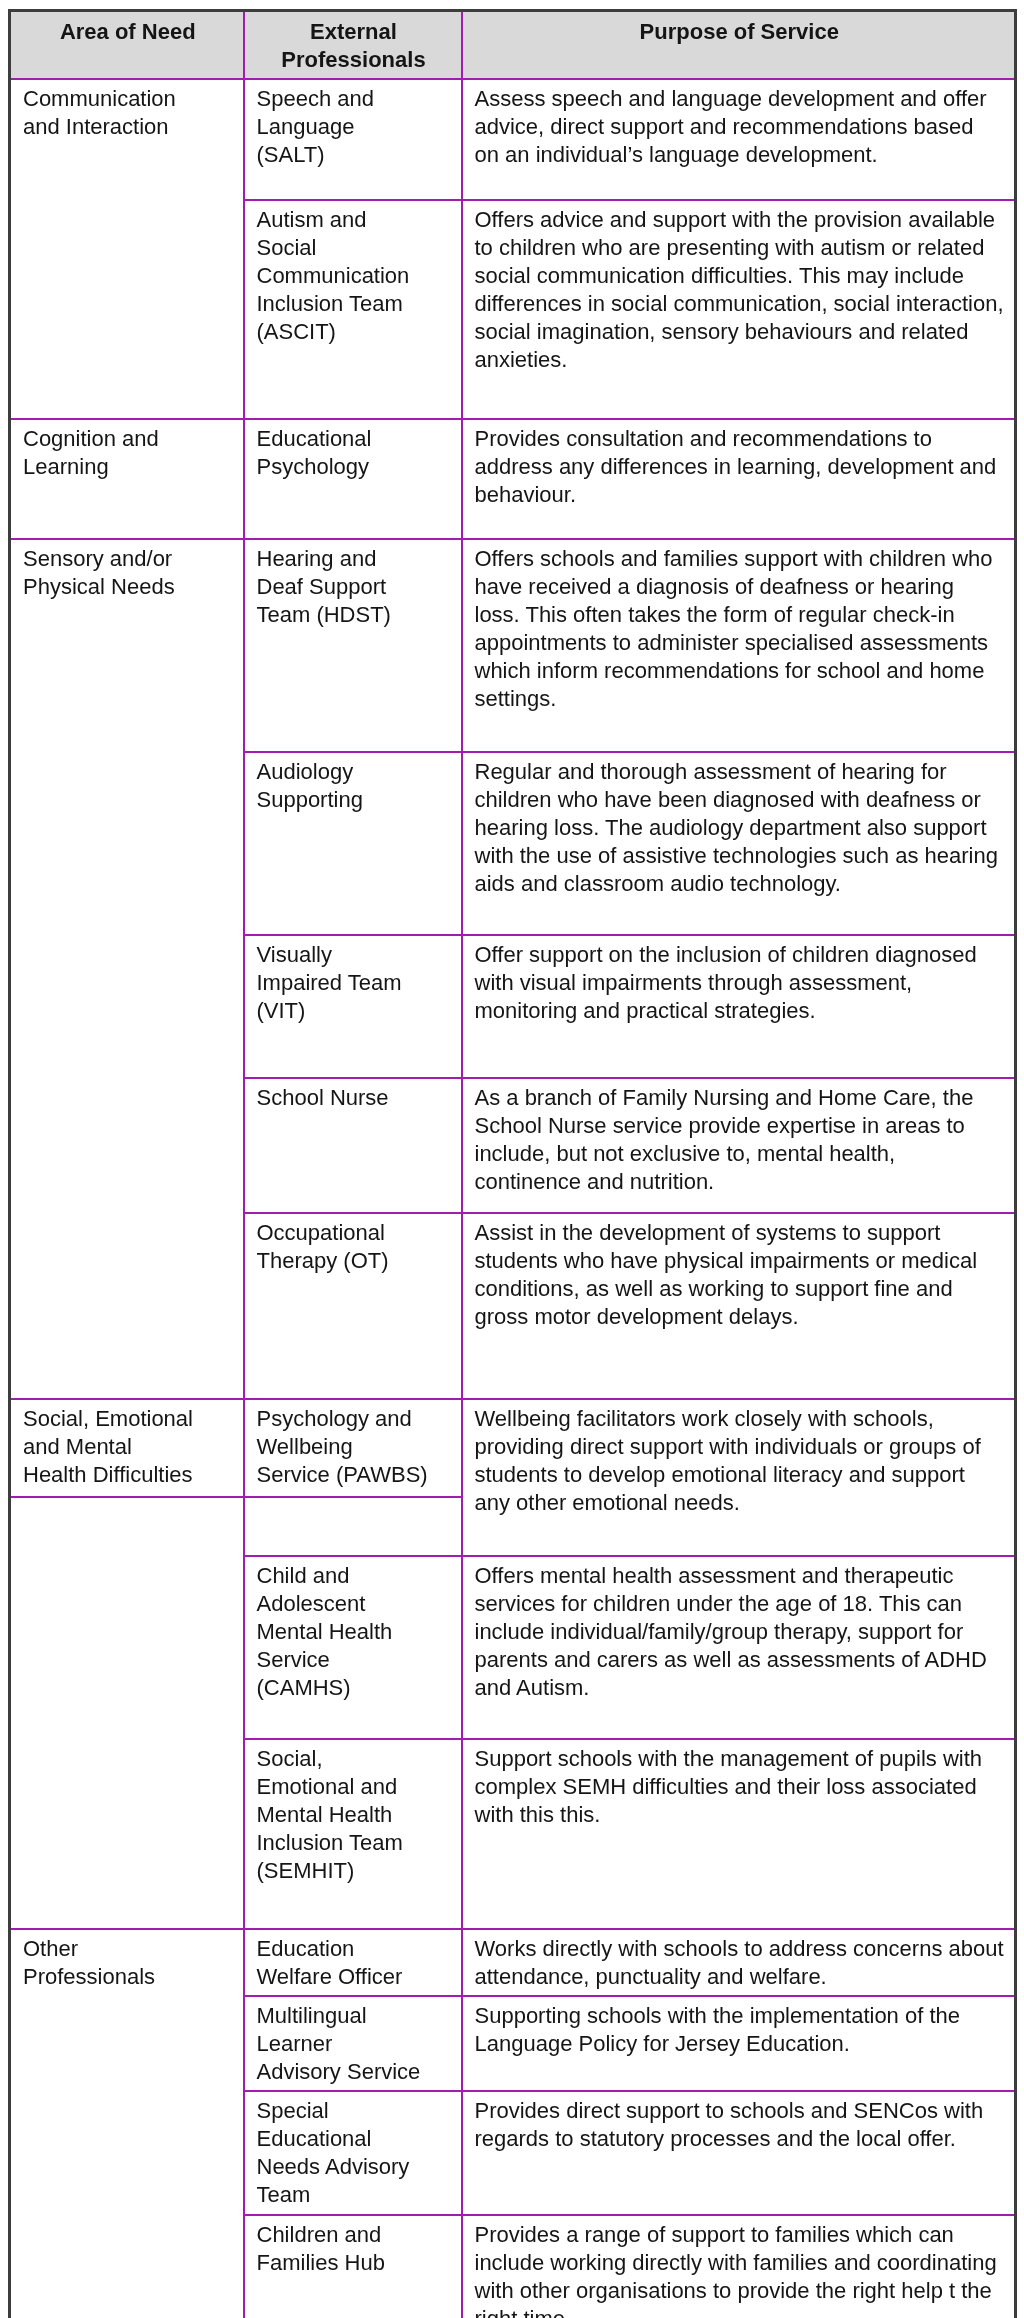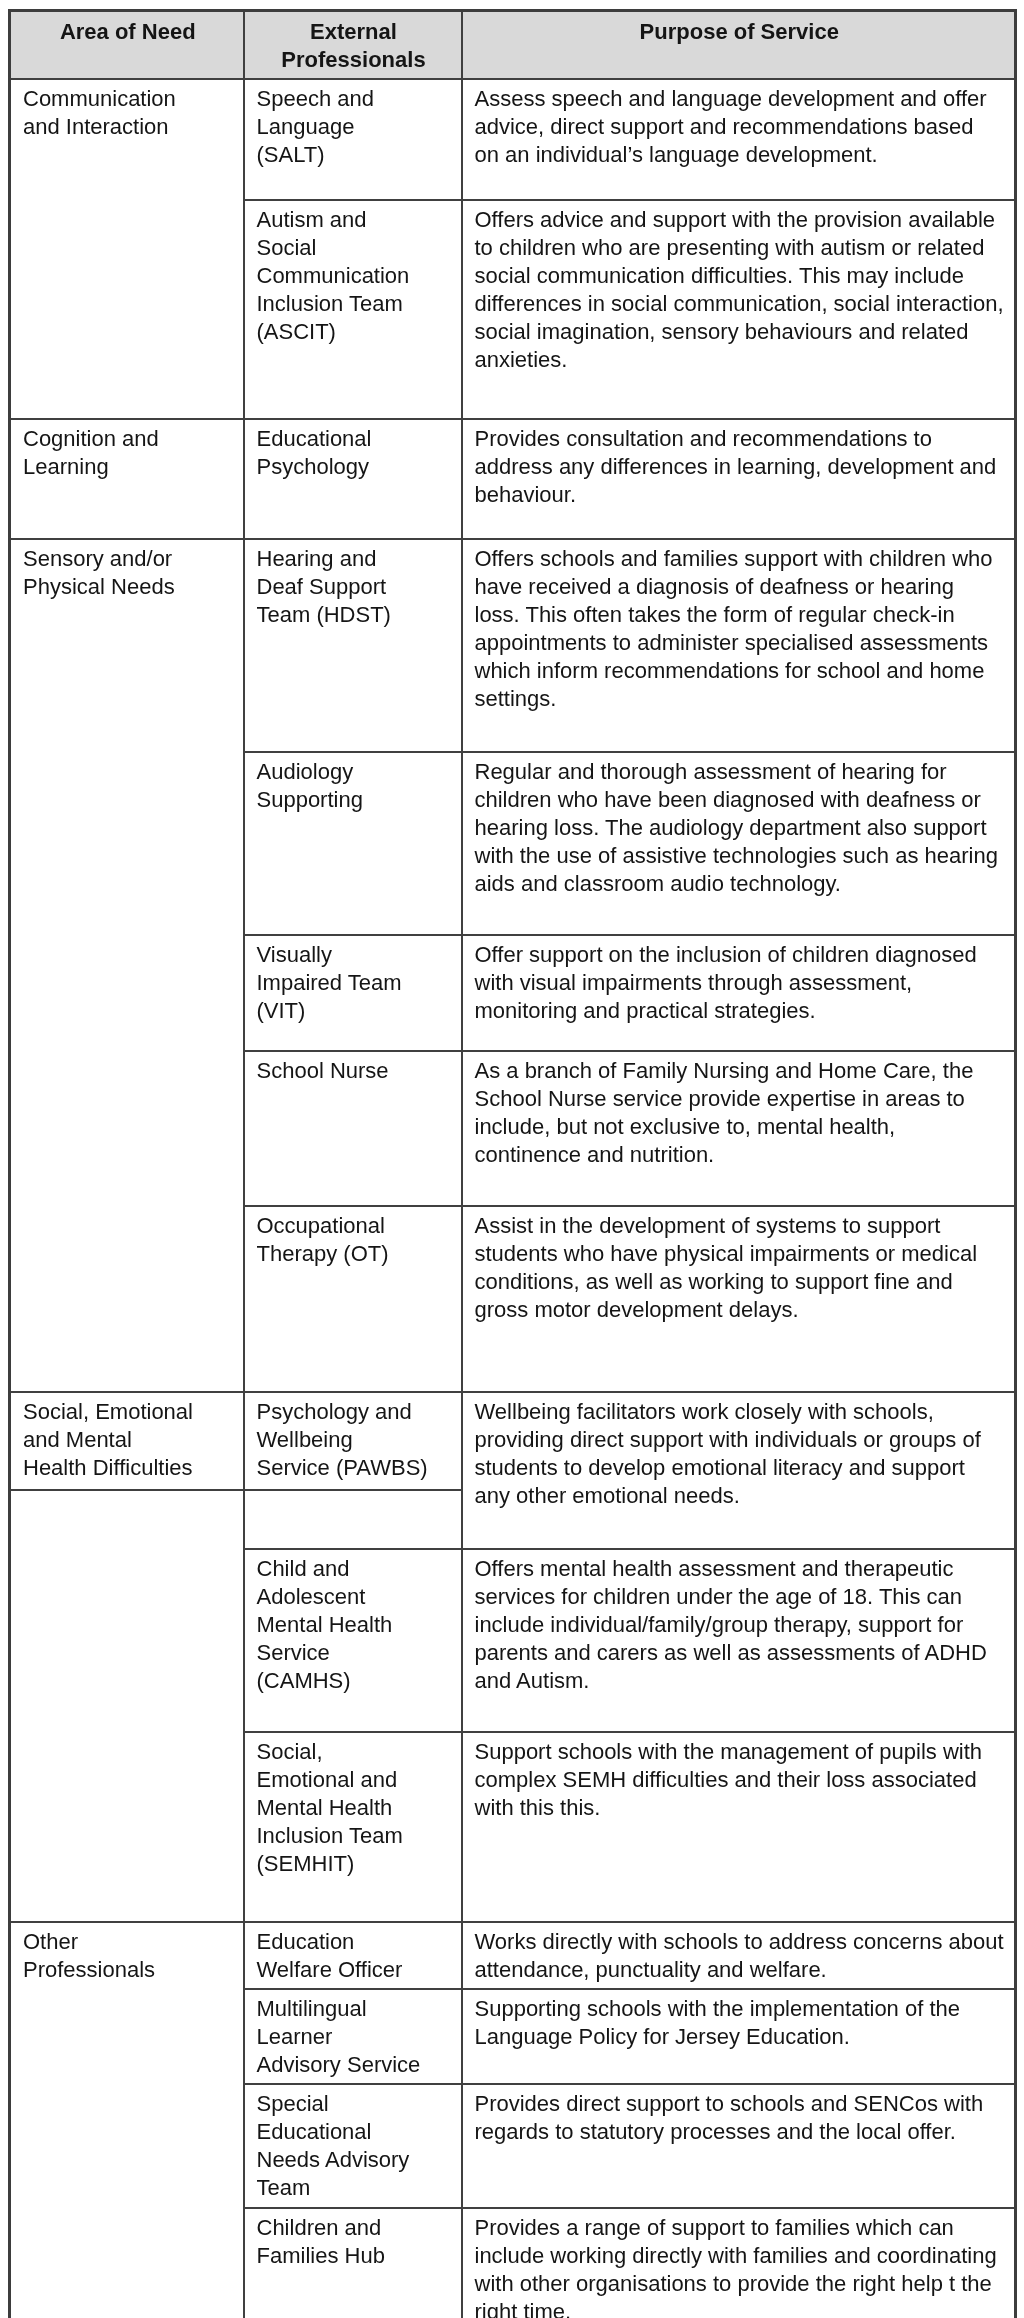--- a/index.html
+++ b/index.html
@@ -17,21 +17,21 @@
   table.doc-table {
     position: absolute;
     left: 8px;
     top: 9px;
     width: 1006px;
     border-collapse: collapse;
     table-layout: fixed;
     border: 3px solid #3d3d3d;
   }
   .doc-table th, .doc-table td {
-    border: 2px solid #404040;
+    border: 2px solid #a21caf;
     vertical-align: top;
     text-align: left;
     padding: 5px 10px 4px 12px;
     font-size: 22px;
     line-height: 28px;
     box-sizing: border-box;
     overflow: hidden;
   }
   .doc-table th {
     background: #d9d9d9;
@@ -91,27 +91,27 @@
     <td class="cell-multiline">Hearing and
 Deaf Support
 Team (HDST)</td>
     <td>Offers schools and families support with children who have received a diagnosis of deafness or hearing loss. This often takes the form of regular check-in appointments to administer specialised assessments which inform recommendations for school and home settings.</td>
   </tr>
   <tr style="height:183px">
     <td class="cell-multiline">Audiology
 Supporting</td>
     <td>Regular and thorough assessment of hearing for children who have been diagnosed with deafness or hearing loss. The audiology department also support with the use of assistive technologies such as hearing aids and classroom audio technology.</td>
   </tr>
-  <tr style="height:116px">
+  <tr style="height:143px">
     <td class="cell-multiline">Visually
 Impaired Team
 (VIT)</td>
     <td>Offer support on the inclusion of children diagnosed with visual impairments through assessment, monitoring and practical strategies.</td>
   </tr>
-  <tr style="height:155px">
+  <tr style="height:135px">
     <td class="cell-multiline">School Nurse</td>
     <td>As a branch of Family Nursing and Home Care, the School Nurse service provide expertise in areas to include, but not exclusive to, mental health, continence and nutrition.</td>
   </tr>
   <tr style="height:186px">
     <td class="cell-multiline">Occupational
 Therapy (OT)</td>
     <td>Assist in the development of systems to support students who have physical impairments or medical conditions, as well as working to support fine and gross motor development delays.</td>
   </tr>
 
   <tr style="height:98px">

